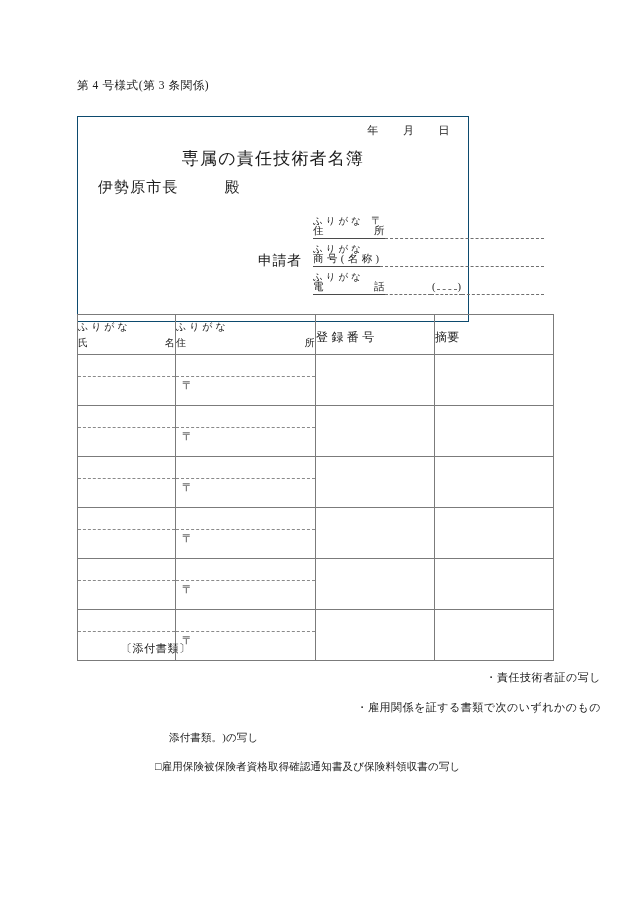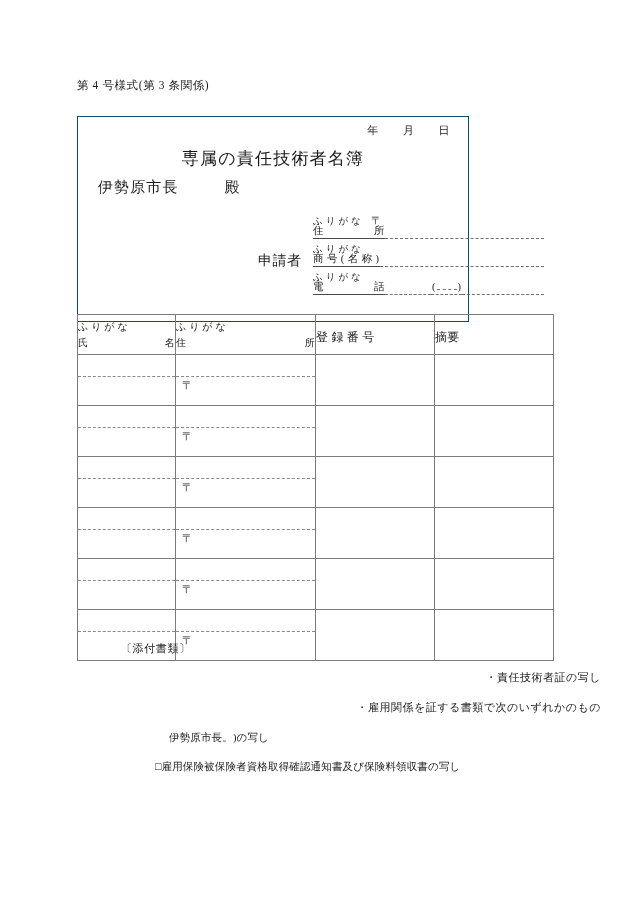--- a/index.html
+++ b/index.html
@@ -487,21 +487,21 @@
   </table>
 
   <div class="attach">
     <div class="attach-title">〔添付書類〕</div>
 
     <div class="bullet-item">・責任技術者証の写し</div>
     <div class="bullet-item">・雇用関係を証する書類で次のいずれかのもの</div>
 
     <div class="check-list">
       <div class="check-item">
-        <span class="cont">伊勢原市長。)の写し</span>
+        <span class="cont">添付書類。)の写し</span>
       </div>
       <div class="check-item">
         <span>□雇用保険被保険者資格取得確認通知書及び保険料領収書の写し</span>
       </div>
     </div>
   </div>
 
 </div>
 
 </body></html>

